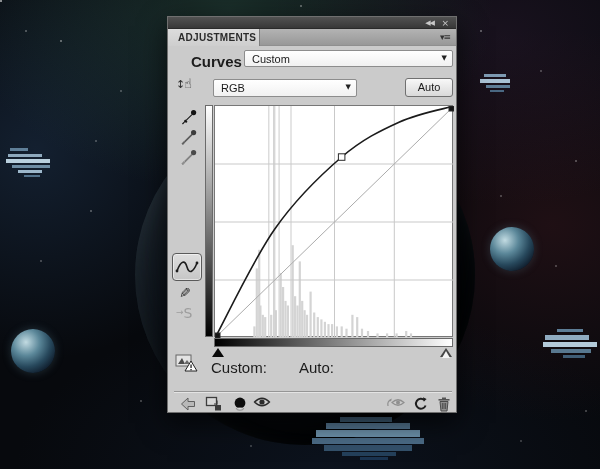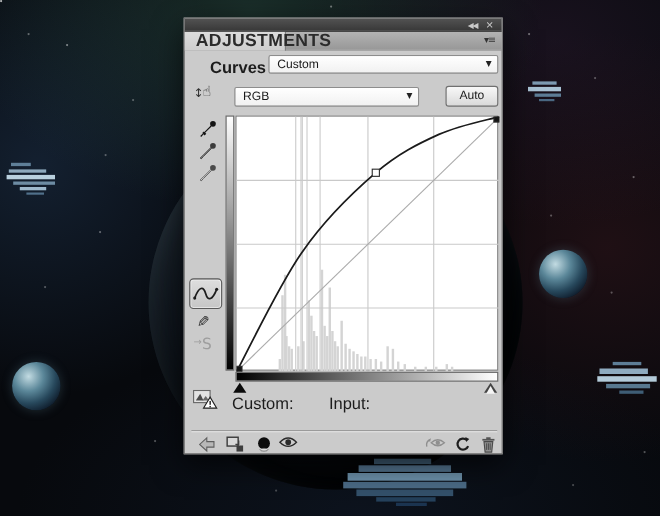--- a/index.html
+++ b/index.html
@@ -39,33 +39,33 @@
     background:linear-gradient(#525252,#383838); border-bottom:1px solid #2a2a2a;
     color:#c9c9c9; }
   .tb-ic { position:absolute; top:1px; font-size:7px; line-height:10px; cursor:default;
     font-family:"DejaVu Sans",sans-serif; letter-spacing:-1px; }
   .tb-collapse { right:22px; }
   .tb-close { right:7px; font-size:9px; letter-spacing:0; }
   .tabstrip { position:absolute; left:0; top:12px; width:100%; height:17px;
     background:linear-gradient(#b3b3b3,#989898); border-bottom:1px solid #8f8f8f; }
   .tab { position:absolute; left:0; top:0; width:92px; height:17px;
     background:linear-gradient(#dcdcdc,#cecece); border-right:1px solid #7e7e7e;
-    font-size:16px; font-weight:bold; color:#2b2b2b; letter-spacing:.3px;
+    font-size:10px; font-weight:bold; color:#2b2b2b; letter-spacing:.3px;
     line-height:17px; padding-left:10px; }
   .panel-menu { position:absolute; right:6px; top:3px; font-size:9px; color:#333;
     font-family:"DejaVu Sans",sans-serif; letter-spacing:-1px; }
   .lbl { font-size:15px; color:#1c1c1c; }
   .curves-label { position:absolute; left:23px; top:36px; font-weight:bold; }
   .select { position:absolute; background:linear-gradient(#ffffff,#f1f1f1);
     border:1px solid #8d8d8d; border-radius:2px; font-size:11px; color:#1a1a1a; }
   .select .val { position:absolute; left:7px; top:2px; }
   .select .arr { position:absolute; right:5px; top:3px; font-size:7px; color:#222;
     font-family:"DejaVu Sans",sans-serif; }
   .preset-select { left:76px; top:33px; width:209px; height:17px; }
-  .channel-select { left:45px; top:62px; width:168px; height:18px;text-align:right; }
+  .channel-select { left:45px; top:62px; width:144px; height:18px;text-align:right; }
   .auto-btn { position:absolute; left:237px; top:61px; width:48px; height:19px;
     background:linear-gradient(#f8f8f8,#d9d9d9); border:1px solid #707070; border-radius:3px;
     font-size:11px; color:#1a1a1a; text-align:center; line-height:17px; }
   .tat { position:absolute; left:8px; top:59px; width:26px; height:22px; font-size:13px;
     color:#2e2e2e; font-family:"DejaVu Sans",sans-serif; }
   .tat .arrows { position:absolute; left:0; top:2px; font-size:11px; }
   .tat .hand { position:absolute; left:8px; top:0; }
   .dropper { position:absolute; left:12px; width:18px; height:16px; }
   .curve-btn { position:absolute; left:4px; top:236px; width:30px; height:28px;
     border:1px solid #5a5a5a; border-radius:4px; background:linear-gradient(#dedede,#c6c6c6);
@@ -269,21 +269,21 @@
       <svg width="24" height="18" viewBox="0 0 24 18">
           <rect x="1" y="1" width="15" height="11" fill="#e3e3e3" stroke="#666"></rect>
           <path d="M3 10 L7 4 L10 10 Z" fill="#4c4c4c"></path>
           <path d="M9 10 L12 6 L15 10 Z" fill="#6a6a6a"></path>
           <path d="M16 7 L22 17 L10 17 Z" fill="#fff" stroke="#222"></path>
           <rect x="15.4" y="10.5" width="1.3" height="3.5" fill="#222"></rect>
           <rect x="15.4" y="15" width="1.3" height="1.3" fill="#222"></rect>
         </svg>
     </div>
     <span class="lbl out-lbl">Custom:</span>
-    <span class="lbl in-lbl">Input:</span>
+    <span class="lbl in-lbl">Auto:</span>
 
     <div class="divider"></div>
 
     <div class="tool t-return">
       <svg width="18" height="16" viewBox="0 0 18 16">
           <path d="M9 2 2.5 8 9 14 V10.5 H15.5 V5.5 H9 Z" fill="#b8b8b8" stroke="#5f5f5f"></path>
         </svg>
     </div>
     <div class="tool t-clip">
       <svg width="18" height="16" viewBox="0 0 18 16">

